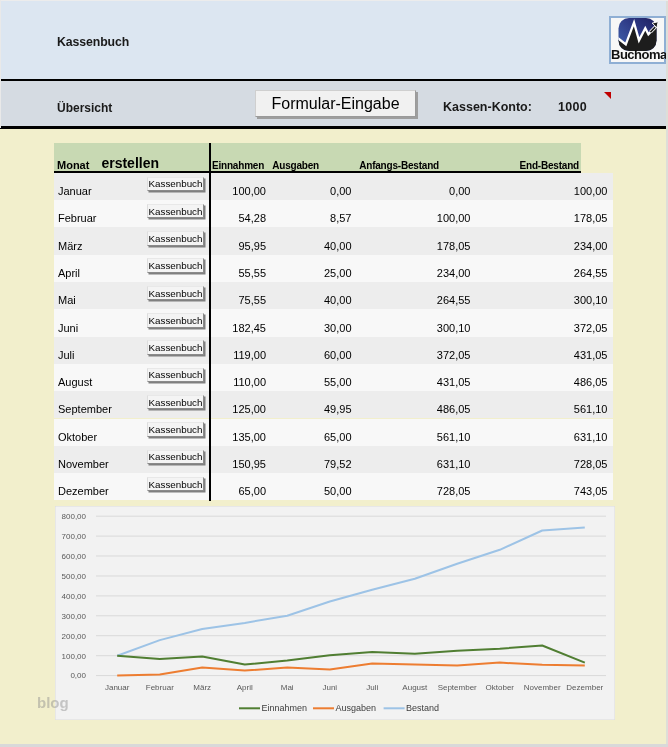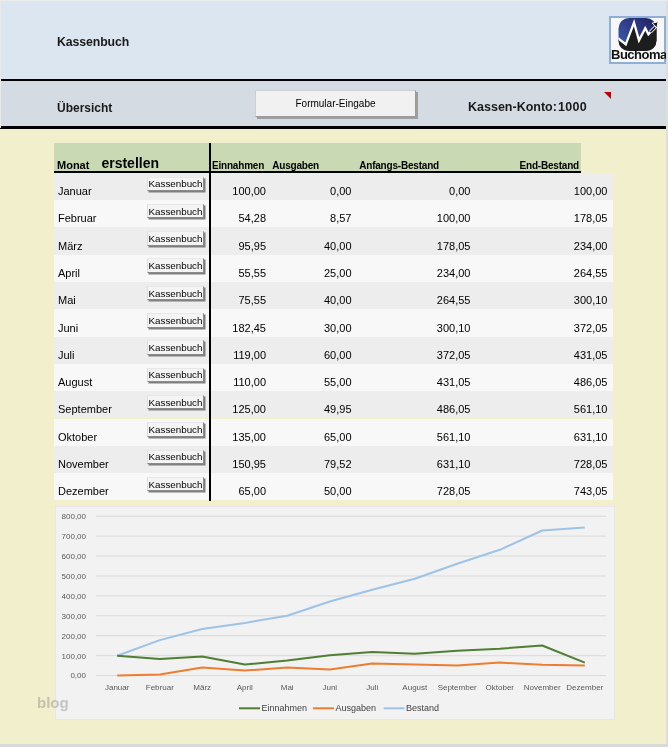--- a/index.html
+++ b/index.html
@@ -7,22 +7,22 @@
 .edge-r { position:absolute; right:0; top:0; width:2px; height:747px; background:#DEDED8; }
 .edge-b { position:absolute; left:0; bottom:0; width:668px; height:3px; background:#D9D9D9; }
 .band1 { position:absolute; left:1px; top:1px; width:665px; height:78px; background:#DCE6F1; }
 .title { position:absolute; left:57px; top:35px; font-size:12.3px; font-weight:bold; color:#1a1a1a; letter-spacing:-0.1px; }
 .hline1 { position:absolute; left:0; top:79px; width:666px; height:2.4px; background:#000; }
 .band2 { position:absolute; left:1px; top:81px; width:665px; height:45px; background:#D5DBE2; }
 .uebersicht { position:absolute; left:57px; top:100.5px; font-size:12px; font-weight:bold; color:#1a1a1a; }
 .formbtn { position:absolute; left:255px; top:90px; width:161px; height:27px; background:#F1F1F1;
   border:1px solid #9a9a9a; border-top-color:#cfcfcf; border-left-color:#cfcfcf;
   box-shadow:2px 2px 0 #9E9E9E; display:flex; align-items:center; justify-content:center;
-  font-size:10px; color:#000; }
-.kkonto { position:absolute; left:468px; top:99.5px; font-size:12.5px; font-weight:bold; color:#1a1a1a; }
+  font-size:16px; color:#000; }
+.kkonto { position:absolute; left:443px; top:99.5px; font-size:12.5px; font-weight:bold; color:#1a1a1a; }
 .k1000 { position:absolute; left:558px; top:99.5px; font-size:12.5px; font-weight:bold; color:#1a1a1a; letter-spacing:0.3px; }
 .redtri { position:absolute; left:604px; top:92px; width:0; height:0;
   border-top:7px solid #C00000; border-left:7px solid transparent; }
 .hline2 { position:absolute; left:0; top:126px; width:666px; height:2.5px; background:#000; }
 .logo { position:absolute; left:609px; top:16px; width:57px; height:48px; background:#F7F7F7;
   border:2px solid #8FAFD4; }
 .logo svg { position:absolute; left:7px; top:-1.5px; }
 .logo .bm { position:absolute; left:0; right:0; bottom:0px; text-align:right; font-size:13px; font-weight:bold; color:#111; letter-spacing:-0.5px; }
 .thead { position:absolute; left:54px; top:143px; width:527px; height:29.5px; background:#C8D9B3;
   border-bottom:2.5px solid #000; font-size:10px; font-weight:bold; color:#000; letter-spacing:-0.2px; }

